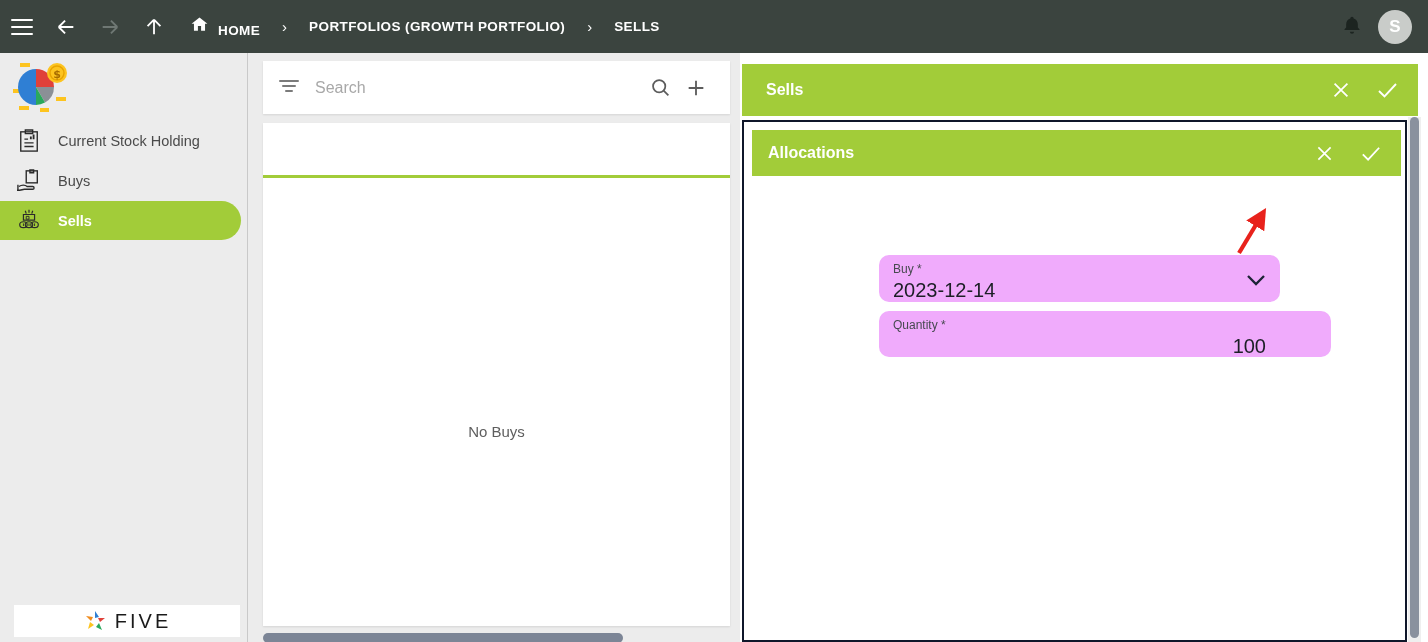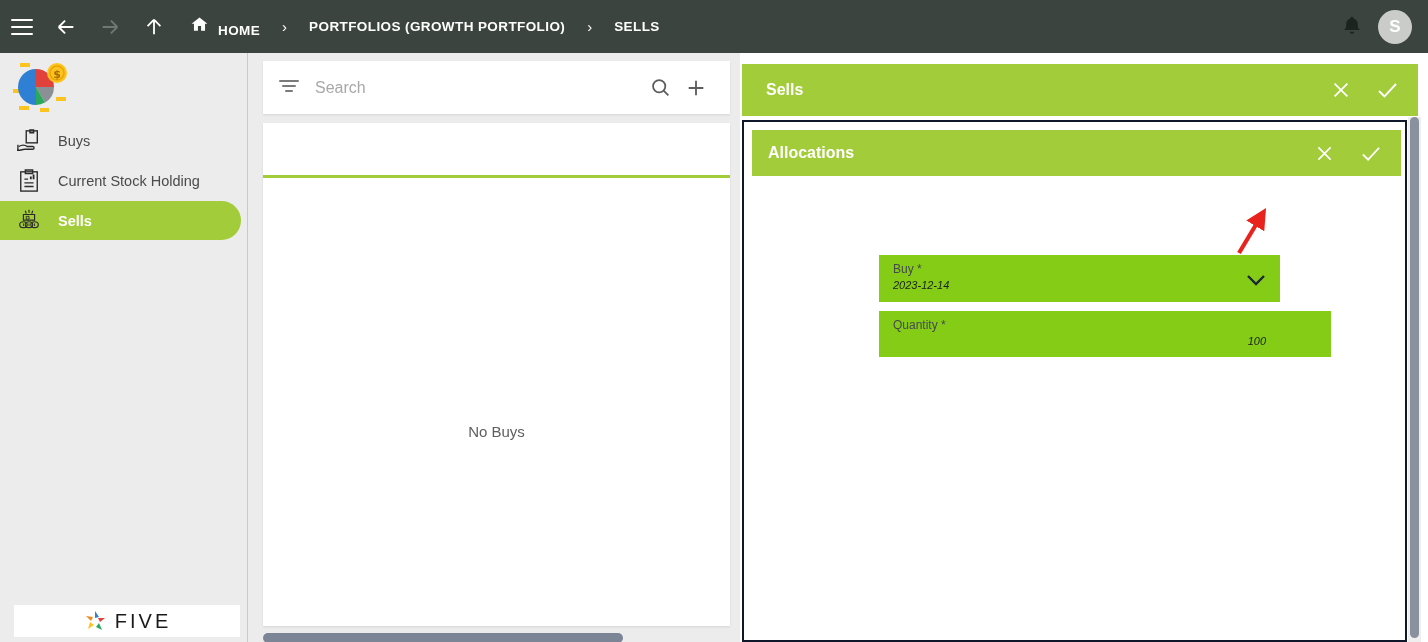--- a/index.html
+++ b/index.html
@@ -110,24 +110,24 @@
   .ph-btn { width: 46px; display: flex; align-items: center; justify-content: center; cursor: pointer; }
 
   .sells-head { position: absolute; left: 2px; top: 11px; width: 676px; height: 52px; padding: 0 8px 0 24px; }
   .alloc-card {
     position: absolute; left: 2px; top: 67px; width: 665px; height: 522px;
     background: #ffffff; border: 2px solid #0f172a;
   }
   .alloc-head { position: absolute; left: 8px; top: 8px; width: 649px; height: 46px; padding: 0 8px 0 16px; }
 
   .field {
-    position: absolute; background: #84cc16; border-radius: 0;
+    position: absolute; background: #f0abfc; border-radius: 10px;
   }
   .f-label { position: absolute; left: 14px; top: 7px; font-size: 12px; color: #46494f; }
-  .f-value { position: absolute; left: 14px; top: 24px; font-size: 11px; color: #1c1f26; font-style: italic; }
+  .f-value { position: absolute; left: 14px; top: 24px; font-size: 20px; color: #1c1f26; }
   .f-value.right { left: auto; right: 65px; }
   .f-chev { position: absolute; right: 14px; top: 18px; cursor: pointer; }
 
   .vscroll-track {
     position: absolute; left: 1408px; top: 117px; width: 13px; height: 525px; background: #efefef;
   }
   .vscroll-thumb {
     position: absolute; left: 2px; top: 0; width: 9px; height: 521px;
     background: #8a919e; border-radius: 5px; cursor: pointer;
   }
@@ -204,40 +204,40 @@
         <path d="M24 26 L24 44 A18 18 0 1 1 24 8 Z" fill="#2f7fd4"></path>
         <circle cx="45" cy="12" r="10" fill="#fdc41f"></circle>
         <circle cx="45" cy="12" r="7" fill="none" stroke="#e8a400" stroke-width="1.4"></circle>
         <text x="45" y="17" font-size="11" font-weight="bold" fill="#a96e00" text-anchor="middle" font-family="DejaVu Sans, sans-serif">$</text>
       </svg>
     </div>
 
     <div class="side-nav">
       <div class="nav-item">
         <span class="nav-ico">
+          <svg width="22" height="24" viewBox="0 0 24 26" fill="none" stroke="#2b2b2b" stroke-width="1.5">
+            <rect x="3" y="3" width="18" height="21"></rect>
+            <path d="M8 1h8v4H8z"></path>
+            <path d="M7 11h4M7 15h10M7 19h10"></path>
+            <path d="M14 8v3M17 6v5" stroke-width="2"></path>
+          </svg>
+        </span>
+        <span class="nav-label">Current Stock Holding</span>
+      </div>
+
+      <div class="nav-item">
+        <span class="nav-ico">
           <svg width="26" height="24" viewBox="0 0 28 26" fill="none" stroke="#2b2b2b" stroke-width="1.5">
             <rect x="11" y="2" width="12" height="13"></rect>
             <path d="M15 1h4v3h-4z"></path>
             <path d="M3 19c3-2 7-2 9 0h6c2 0 2 3 0 3H9c-2 0-3 1-5 1H1"></path>
             <path d="M2 17v6"></path>
           </svg>
         </span>
         <span class="nav-label">Buys</span>
-      </div>
-
-      <div class="nav-item">
-        <span class="nav-ico">
-          <svg width="22" height="24" viewBox="0 0 24 26" fill="none" stroke="#2b2b2b" stroke-width="1.5">
-            <rect x="3" y="3" width="18" height="21"></rect>
-            <path d="M8 1h8v4H8z"></path>
-            <path d="M7 11h4M7 15h10M7 19h10"></path>
-            <path d="M14 8v3M17 6v5" stroke-width="2"></path>
-          </svg>
-        </span>
-        <span class="nav-label">Current Stock Holding</span>
       </div>
 
       <div class="nav-item active">
         <span class="nav-ico">
           <svg width="26" height="26" viewBox="0 0 28 28" fill="none" stroke="#2b2b2b" stroke-width="1.3">
             <path d="M10 3l1 3M14 2l0 3M18 3l-1 3"></path>
             <path d="M8 7h12v6H8z"></path>
             <path d="M11 9h3v3h-3z" stroke-width="1"></path>
             <ellipse cx="8" cy="18" rx="4" ry="3.2"></ellipse>
             <ellipse cx="14" cy="18" rx="4" ry="3.2"></ellipse>

